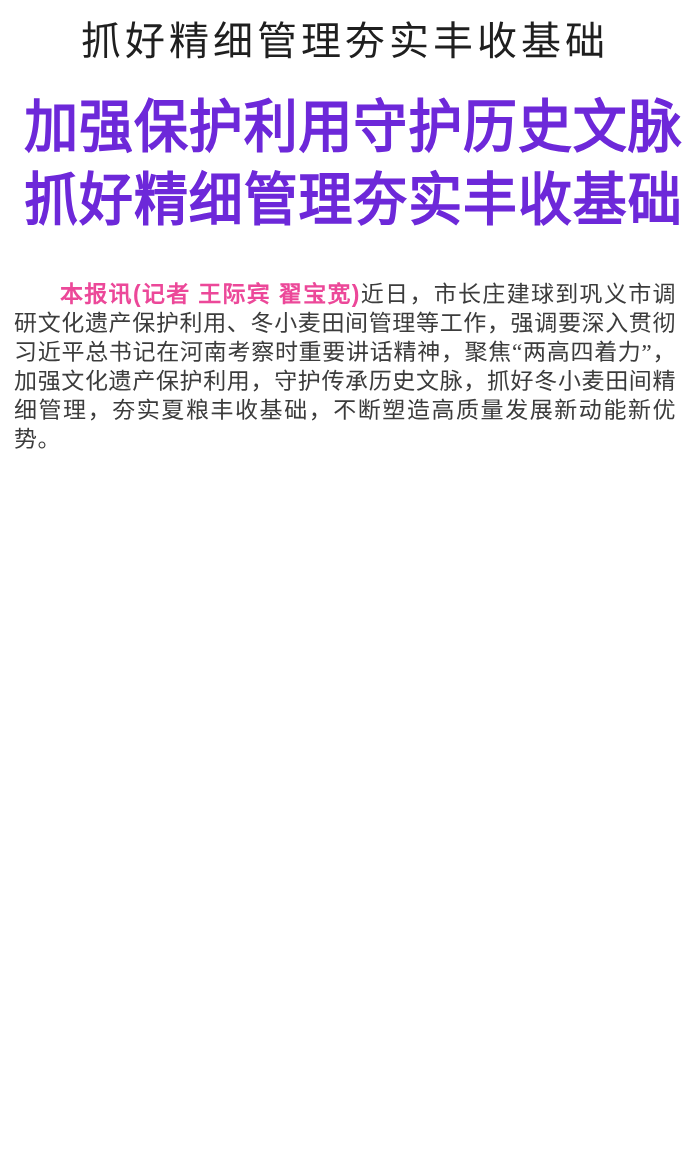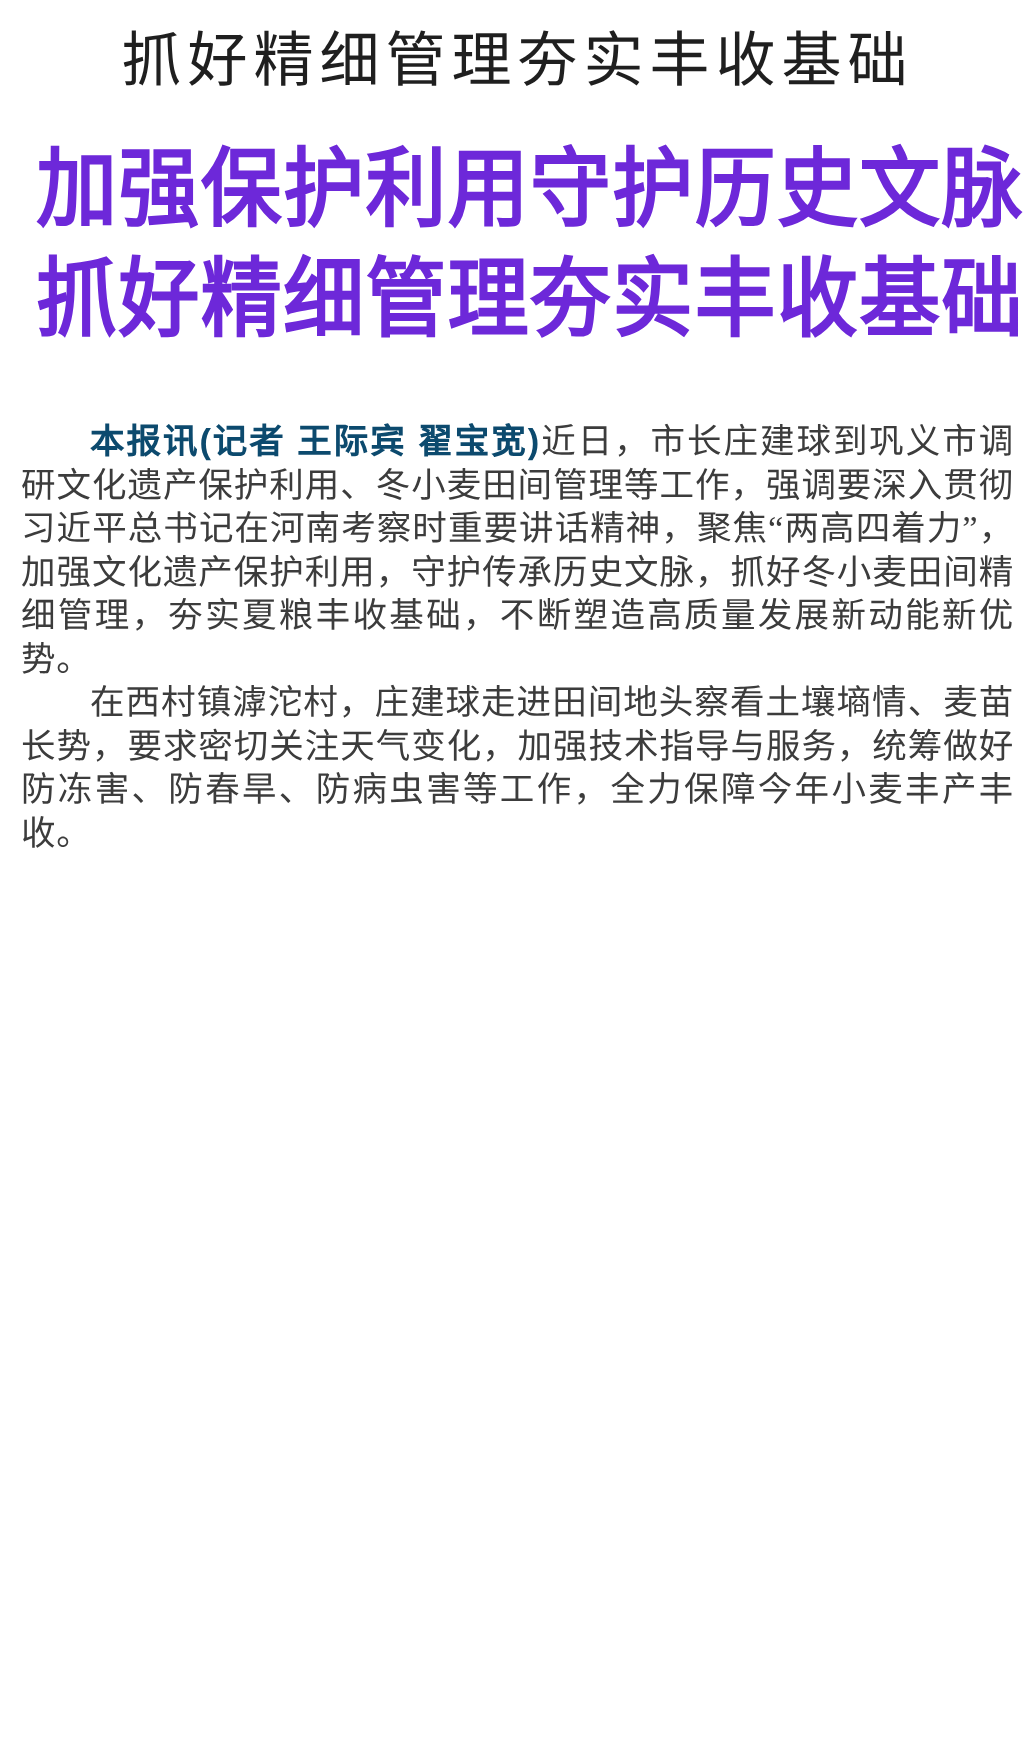--- a/index.html
+++ b/index.html
@@ -50,31 +50,30 @@
     letter-spacing: 0.5px;
   }
   .article-body p {
     margin: 0;
     padding: 0;
     text-indent: 2em;
   }
   .lead-label, .byline {
     font-family: "Liberation Sans", sans-serif;
     font-weight: 700;
-    color: #0c4a6e;
+    color: #ec4899;
   }
 </style>
 </head>
 <body>
 
 <div class="page">
   <h2 class="kicker">抓好精细管理夯实丰收基础</h2>
 
   <h1 class="headline">
     <span class="headline-line">加强保护利用守护历史文脉</span>
     <span class="headline-line">抓好精细管理夯实丰收基础</span>
   </h1>
 
   <div class="article-body" id="article-body">
       <p><span class="lead-label">本报讯</span><span class="byline">(记者 王际宾 翟宝宽)</span>近日，市长庄建球到巩义市调研文化遗产保护利用、冬小麦田间管理等工作，强调要深入贯彻习近平总书记在河南考察时重要讲话精神，聚焦“两高四着力”，加强文化遗产保护利用，守护传承历史文脉，抓好冬小麦田间精细管理，夯实夏粮丰收基础，不断塑造高质量发展新动能新优势。</p>
-      <p>在西村镇滹沱村，庄建球走进田间地头察看土壤墒情、麦苗长势，要求密切关注天气变化，加强技术指导与服务，统筹做好防冻害、防春旱、防病虫害等工作，全力保障今年小麦丰产丰收。</p>
     </div>
 </div>
 
 </body></html>

